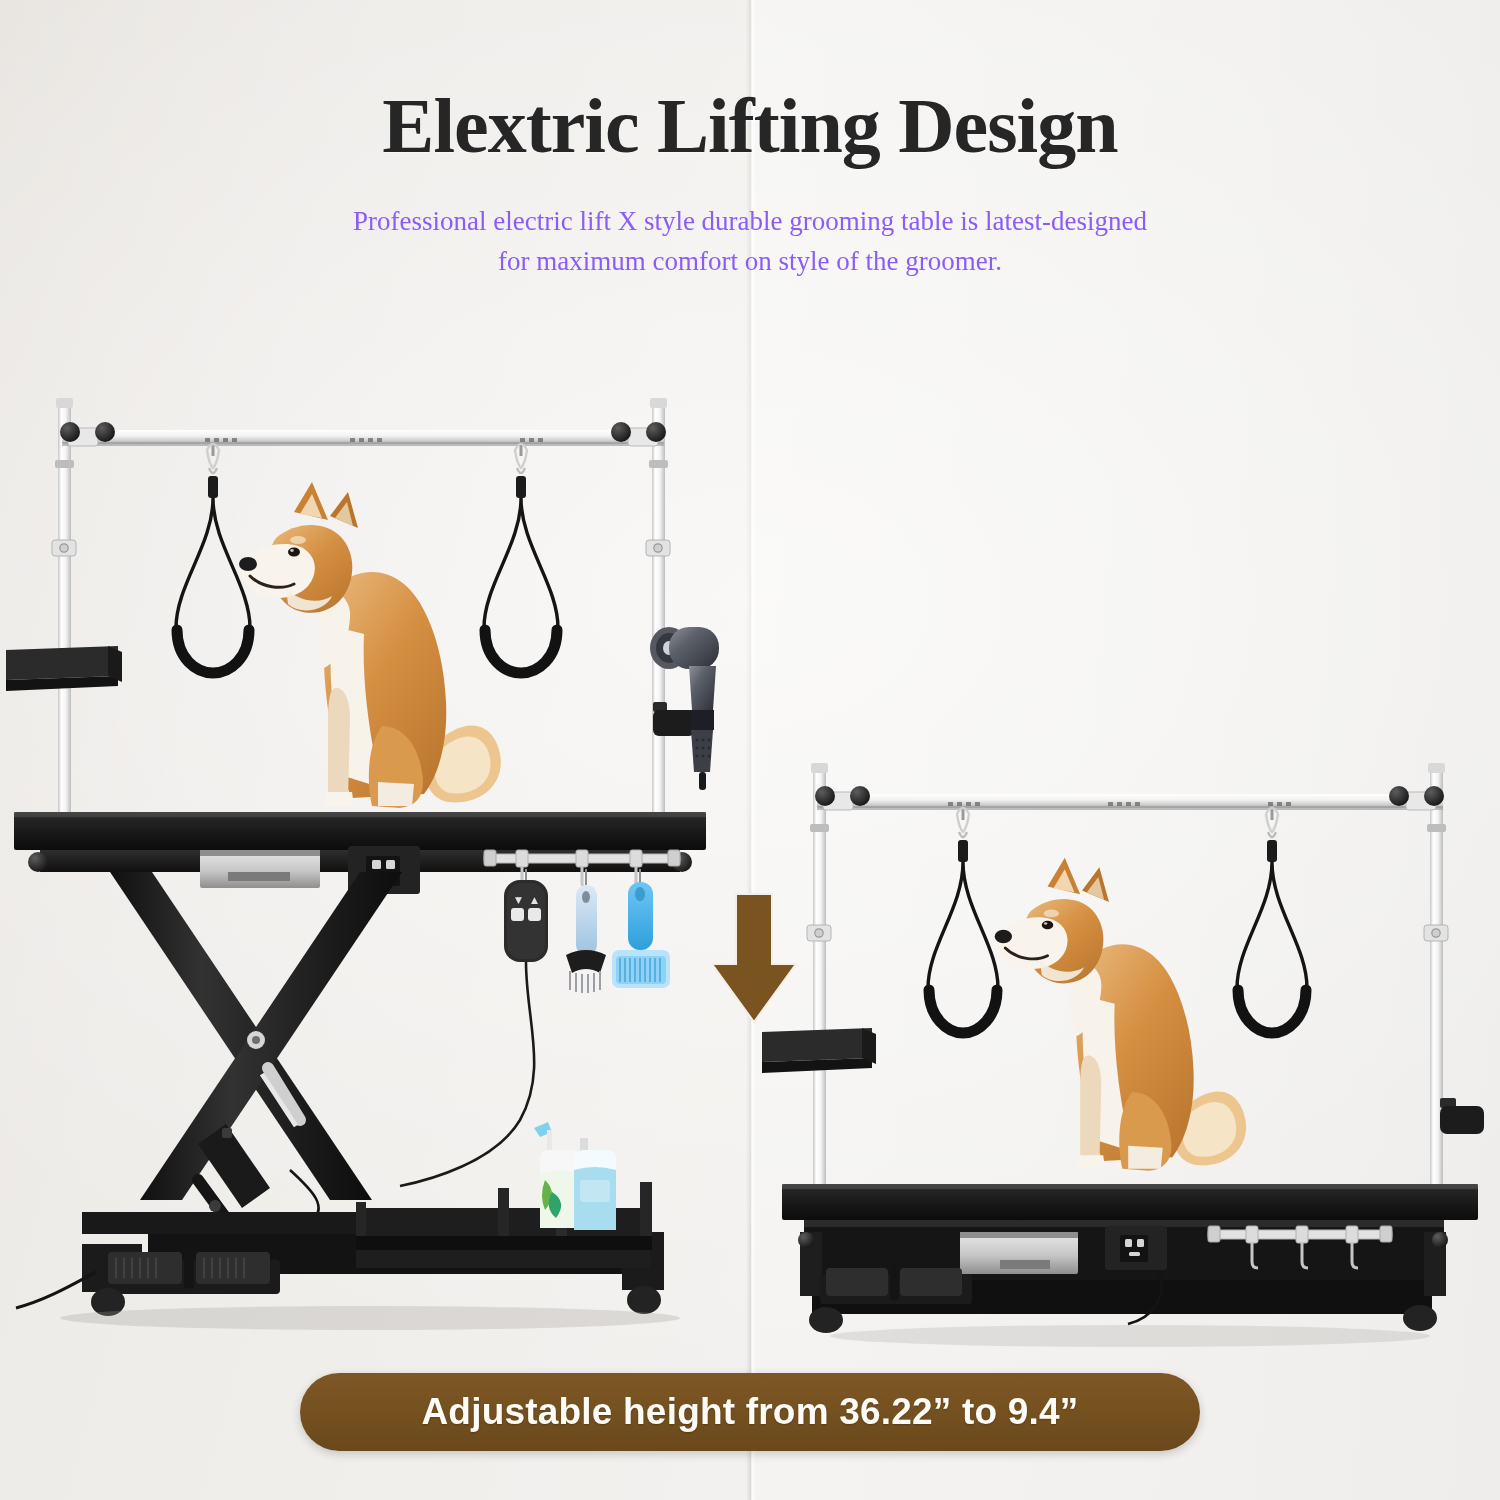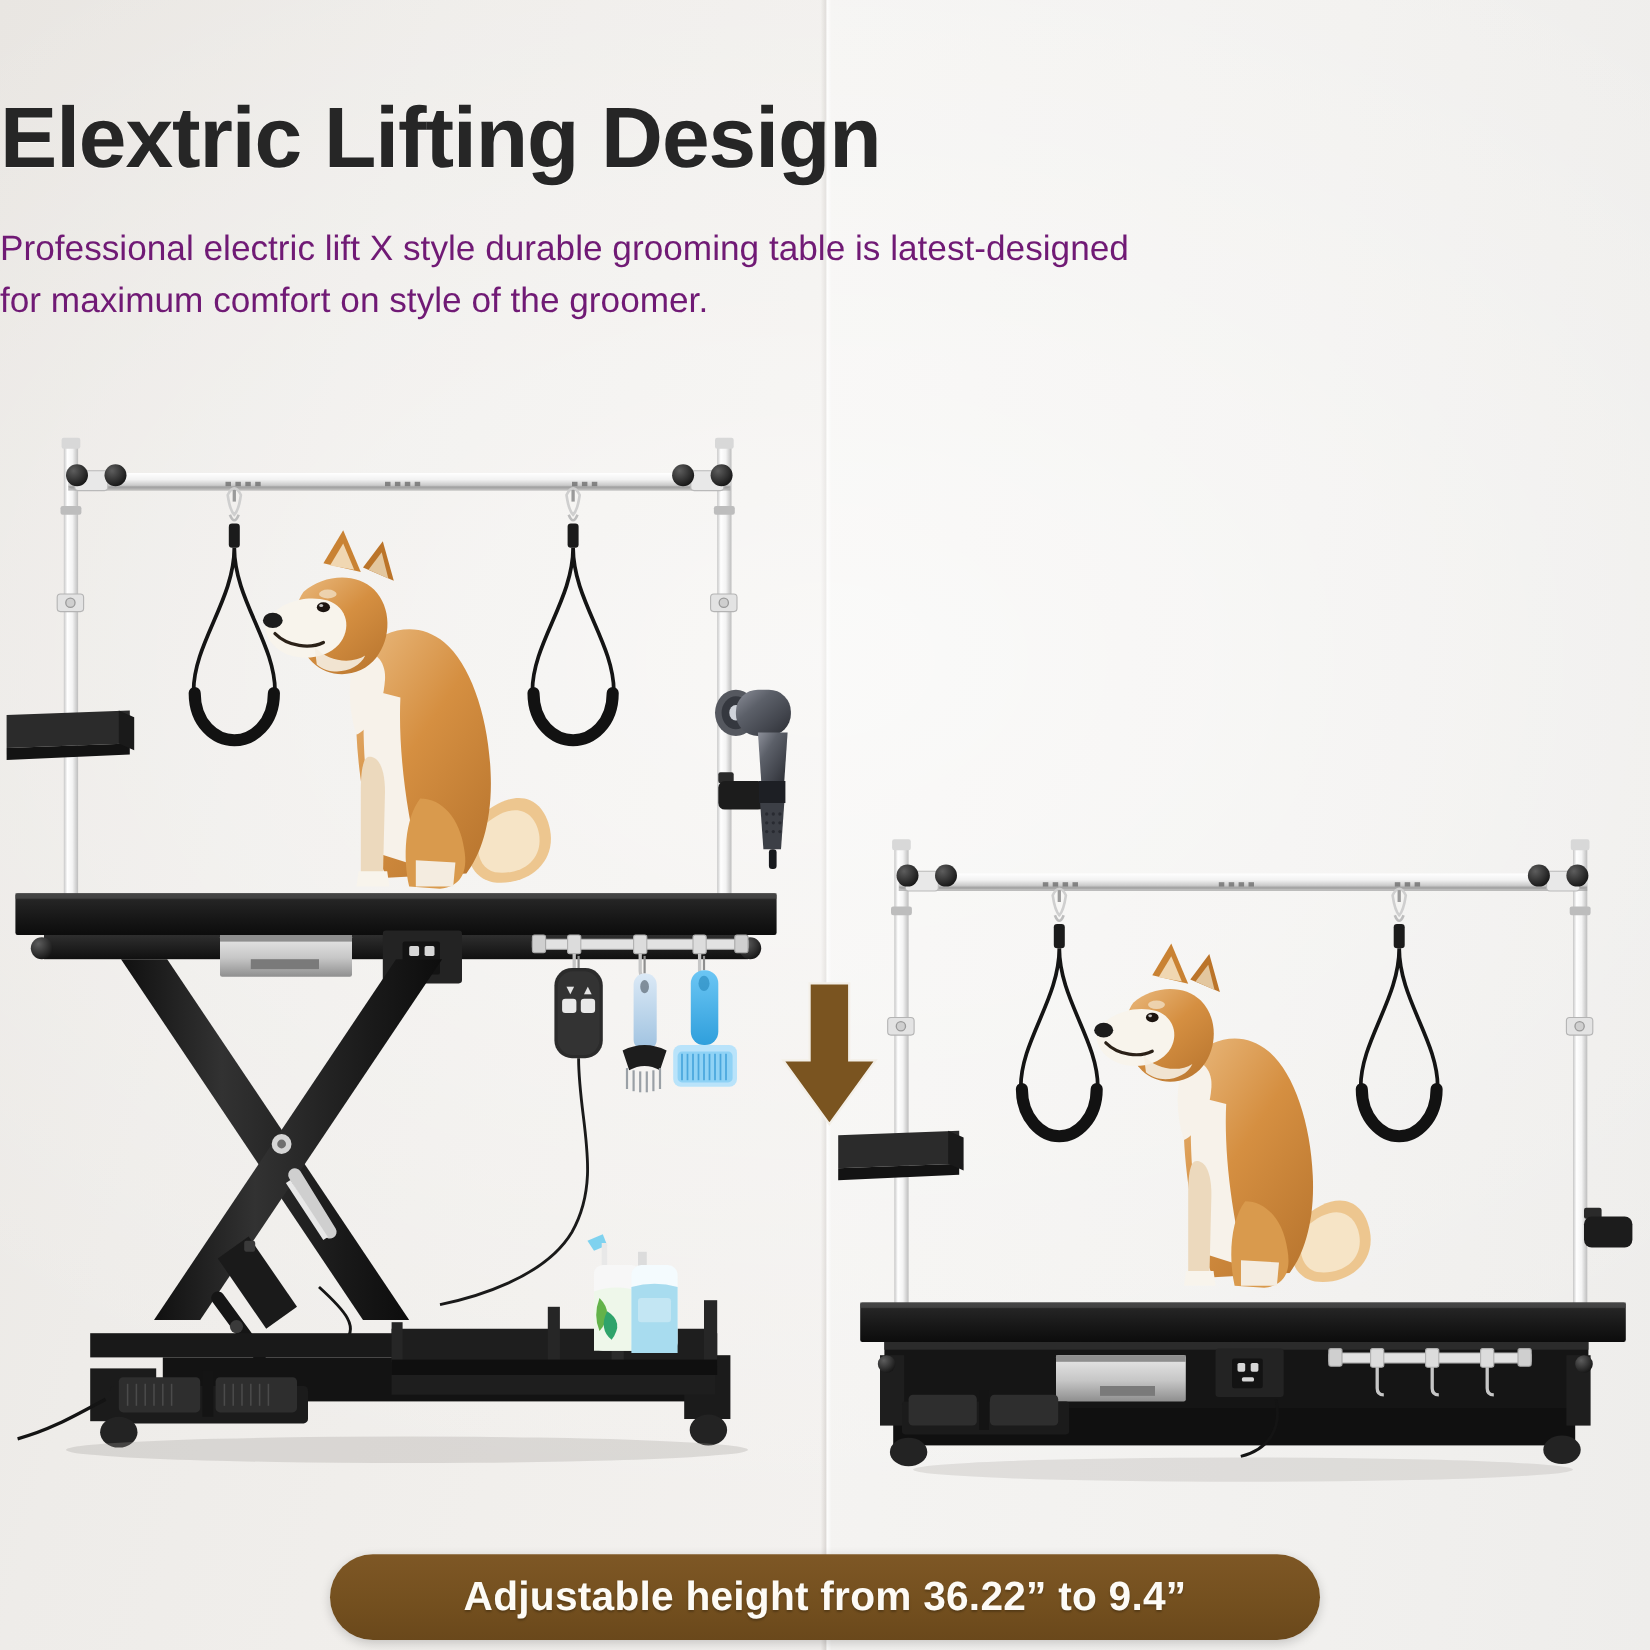--- a/index.html
+++ b/index.html
@@ -16,35 +16,35 @@
   .bg-left{position:absolute;left:0;top:0;width:750px;height:1500px;
     background:linear-gradient(105deg,#e9e6e2 0%,#eeece9 35%,#f1efec 70%,#f3f1ef 100%);}
   .bg-right{position:absolute;left:750px;top:0;width:750px;height:1500px;
     background:linear-gradient(95deg,#f5f4f2 0%,#f2f1ef 55%,#eeedeb 100%);}
   .bg-seam{position:absolute;left:746px;top:0;width:10px;height:1500px;
     background:linear-gradient(90deg,rgba(220,216,212,0) 0%,rgba(214,210,206,.75) 45%,rgba(255,255,255,.85) 60%,rgba(255,255,255,0) 100%);}
   .bg-vig{position:absolute;inset:0;
     background:radial-gradient(120% 85% at 50% 40%,rgba(255,255,255,.55) 0%,rgba(255,255,255,0) 62%);}
 
   
-  #header{position:absolute;left:0;top:0;width:1500px;text-align:left;z-index:20;}
+  #header{position:absolute;left:0;top:0;width:1500px;text-align:center;z-index:20;font-family:Liberation Serif, serif;}
   #title{font-size:78px;font-weight:bold;color:#262626;letter-spacing:-1px;
     margin-top:85px;line-height:1.05;text-shadow:0 1px 0 rgba(255,255,255,.5);}
-  #subtitle{font-size:32px;color:#701a75;line-height:1.5;margin-top:34px;
+  #subtitle{font-size:27px;color:#8b5cf6;line-height:1.5;margin-top:34px;
     font-weight:normal;}
   #subtitle .l{display:block;}
 
   
   #arrow{position:absolute;left:700px;top:880px;width:110px;height:150px;z-index:15;}
 
   
   #pill{position:absolute;left:300px;top:1373px;width:900px;height:78px;
     background:linear-gradient(180deg,#7e5725 0%,#74501f 55%,#6a481b 100%);
     border-radius:40px;display:flex;align-items:center;justify-content:center;
-    box-shadow:0 3px 10px rgba(0,0,0,.18);z-index:25;margin-top:40px;}
+    box-shadow:0 3px 10px rgba(0,0,0,.18);z-index:25;}
   #pill-text{color:#fdfbf6;font-size:37px;font-weight:bold;letter-spacing:.2px;
     text-shadow:0 1px 2px rgba(0,0,0,.25);}
 </style>
 </head>
 <body>
 
 <div id="stage">
 
   <div class="bg-left"></div>
   <div class="bg-right"></div>

